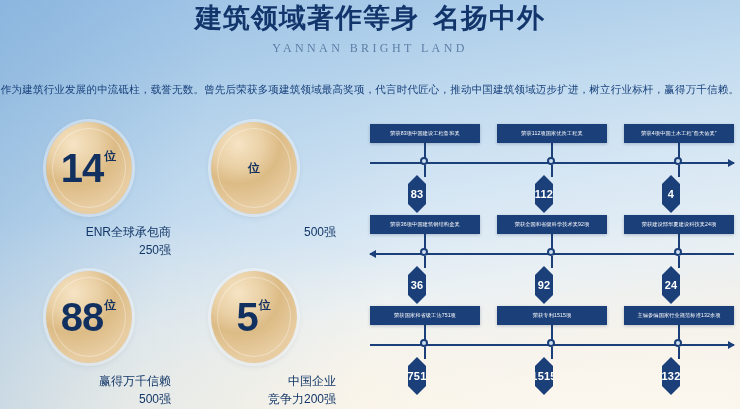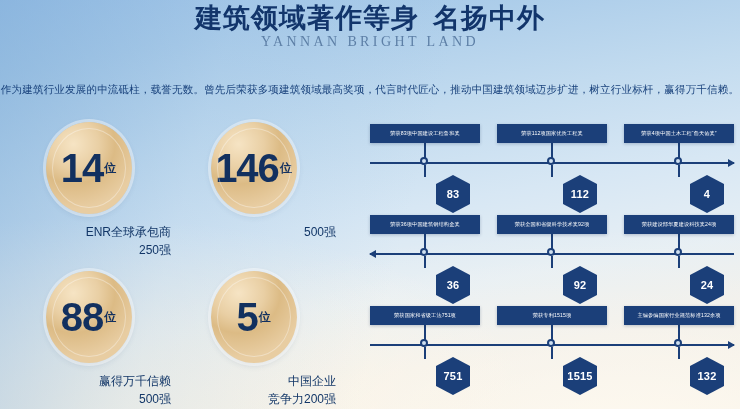--- a/index.html
+++ b/index.html
@@ -23,21 +23,21 @@
   }
 
   
   .header{position:absolute;left:0;right:0;top:2px;text-align:center;z-index:3;}
   .title{
     font-size:27px;font-weight:700;color:#12356b;letter-spacing:1px;
     line-height:1.2;margin:0;
   }
   .title .gap{display:inline-block;width:14px;}
   .subtitle{
-    font-size:14px;color:#5d7fa6;letter-spacing:3.4px;
+    margin-top:7px;font-size:12px;color:#5d7fa6;letter-spacing:3.4px;
     font-family:"Liberation Serif","DejaVu Serif",serif;font-weight:400;
   }
   .lede{
     position:absolute;left:0;right:0;top:83px;text-align:center;z-index:3;
     font-size:10.5px;color:#19427c;letter-spacing:.2px;white-space:nowrap;
   }
 
   
   .stats{position:absolute;left:6px;top:122px;width:330px;z-index:3;
          display:flex;flex-wrap:wrap;}
@@ -47,21 +47,21 @@
     background:
       radial-gradient(ellipse 78% 70% at 32% 24%, #f6e4c4 0%, #e9cfa4 38%, #dcbb85 62%, #e8cda2 100%);
     box-shadow:0 0 0 3px rgba(255,255,255,0.42), 0 2px 7px rgba(40,70,110,0.16);
     display:flex;align-items:center;justify-content:center;
     position:relative;
   }
   .medal:after{
     content:"";position:absolute;left:6px;right:6px;top:6px;bottom:6px;
     border-radius:50%;border:1px solid rgba(255,255,255,0.35);
   }
-  .medal-inner{display:flex;align-items:center;justify-content:center;}
+  .medal-inner{display:flex;align-items:flex-start;justify-content:center;}
   .num{
     font-size:40px;font-weight:800;color:#12305f;line-height:1;
     letter-spacing:-1px;
   }
   .unit{font-size:12px;font-weight:700;color:#12305f;margin-left:1px;}
   .caption{margin-top:9px;font-size:12px;color:#123667;line-height:1.5;font-weight:500;text-align:right;}
   .caption div{white-space:nowrap;}
 
   
   .timeline{position:absolute;left:370px;top:124px;width:364px;z-index:3;}
@@ -84,25 +84,25 @@
   }
   .nodes{position:absolute;left:0;right:0;top:0;height:91px;}
   .node{position:absolute;top:19px;width:0;}
   .stem{position:absolute;left:-1px;top:0;width:2px;height:19px;background:#1b3f79;}
   .dot{
     position:absolute;left:-5px;top:14px;width:8px;height:8px;border-radius:50%;
     background:#cfe0f0;border:2px solid #1b3f79;box-sizing:border-box;
   }
   .stem2{position:absolute;left:-1px;top:22px;width:2px;height:12px;background:#1b3f79;}
   .hex{
-    position:absolute;left:-17px;top:32px;width:34px;height:38px;
+    position:absolute;left:-17px;top:32px;width:18px;height:38px;
     background:#1b3f79;color:#fff;
     clip-path:polygon(50% 0%,100% 24%,100% 76%,50% 100%,0% 76%,0% 24%);
     display:flex;align-items:center;justify-content:center;
-    font-size:11px;font-weight:700;letter-spacing:.2px;margin-left:28px;
+    font-size:11px;font-weight:700;letter-spacing:.2px;
   }
 </style>
 </head>
 <body>
 
 <div class="stage">
 
   <div class="header">
     <h1 class="title"><span>建筑领域著作等身</span><span class="gap"></span><span>名扬中外</span></h1>
     <div class="subtitle">YANNAN BRIGHT LAND</div>
@@ -119,21 +119,20 @@
           </div>
         </div>
         <div class="caption">
           <div>ENR全球承包商</div>
           <div>250强</div>
         </div>
       </div>
       <div class="stat">
         <div class="medal">
           <div class="medal-inner">
-            <span class="num">146</span>
             <span class="unit">位</span>
           </div>
         </div>
         <div class="caption">
           <div>500强</div>
         </div>
       </div>
       <div class="stat">
         <div class="medal">
           <div class="medal-inner">

